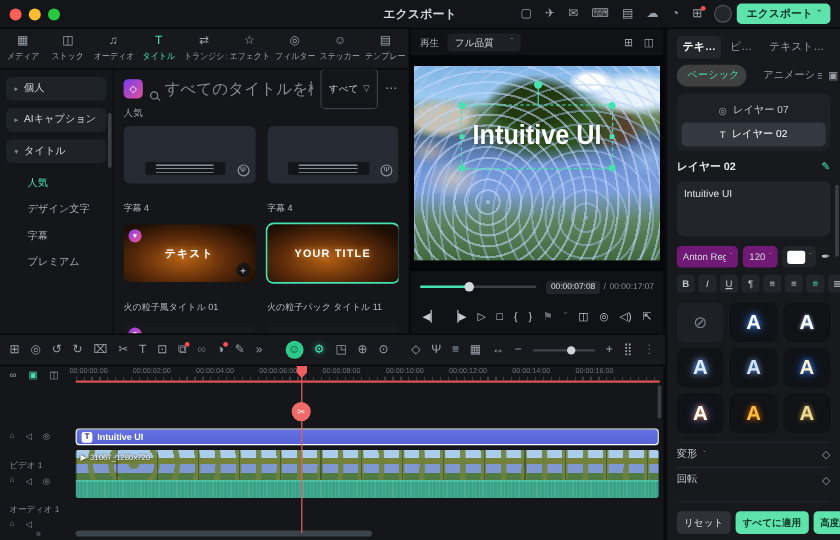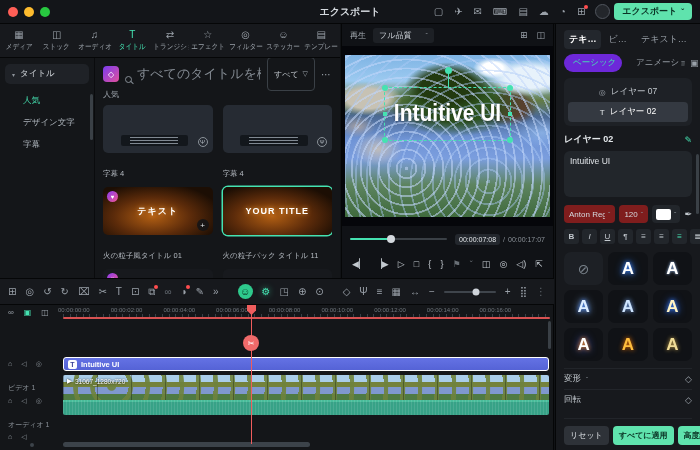--- a/index.html
+++ b/index.html
@@ -101,32 +101,32 @@
   .tr-icon{cursor:pointer;line-height:1}
   .tr-icon.dim{color:#696f76}
 
   
   .right{position:absolute;left:555px;top:24px;width:145px;height:426px;background:#17191d;border-left:1px solid #050607;padding:6px 8px;overflow:hidden}
   .itabs{display:flex;gap:2px;margin-bottom:5px}
   .itab{font-size:9px;color:#9aa1a9;padding:3px 5px;border-radius:4px;white-space:nowrap;overflow:hidden;text-overflow:ellipsis;max-width:56px;cursor:pointer}
   .itab.active{background:#23272d;color:#fff;font-weight:bold}
   .isubtabs{display:flex;align-items:center;gap:5px;margin-bottom:6px}
   .isubtab{font-size:8.5px;color:#9aa1a9;padding:3px 9px;border-radius:9px;white-space:nowrap;overflow:hidden;max-width:58px;cursor:pointer}
-  .isubtab.active{background:#6d28d9;color:var(--accent,#45e2b1)}
+  .isubtab.active{background:#404040;color:var(--accent,#45e2b1)}
   .save-icon{margin-left:auto;font-size:9px;color:#9aa1a9;cursor:pointer}
   .layers{background:#1e2126;border-radius:6px;padding:4px;margin-bottom:7px}
   .layer{display:flex;align-items:center;justify-content:center;gap:5px;height:20px;font-size:8.5px;color:#c3c9cf;border-radius:4px;cursor:pointer}
   .layer.active{background:#343941;color:#fff}
   .layer .lg{font-size:8px;color:#9aa1a9}
   .layer.active .lg{color:#e3e7ea}
   .layer-head{display:flex;align-items:center;margin:2px 0 5px;font-size:9px;color:#e3e7ea;font-weight:bold}
   .edit-pen{margin-left:auto;color:var(--accent,#45e2b1);font-size:9px;cursor:pointer}
   .text-area{background:#22262b;border-radius:6px;height:46px;padding:5px 6px;font-size:8.5px;color:#dfe3e7;margin-bottom:8px;cursor:text}
   .font-row{display:flex;gap:4px;align-items:center;margin-bottom:6px}
-  .drop{display:flex;align-items:center;justify-content:space-between;background:#7f1d1d;border-radius:4px;height:18px;padding:0 5px;font-size:8px;color:#d4d9de;cursor:pointer}
+  .drop{display:flex;align-items:center;justify-content:space-between;background:#701a75;border-radius:4px;height:18px;padding:0 5px;font-size:8px;color:#d4d9de;cursor:pointer}
   .drop .chev{font-size:7px;color:#8b9299;margin-left:3px}
   .drop.font{flex:1;min-width:0}
   .drop.font .dv{white-space:nowrap;overflow:hidden}
   .swatch-box{display:flex;align-items:center;gap:3px;background:#22262b;border-radius:4px;height:18px;padding:0 4px;cursor:pointer}
   .swatch{width:15px;height:11px;background:#fff;border-radius:2px}
   .swatch-box .chev{font-size:7px;color:#8b9299}
   .eyedrop{font-size:9px;color:#c3c9cf;cursor:pointer}
   .fmt-row{display:flex;gap:3px;margin-bottom:8px}
   .fmt{width:15px;height:15px;background:#22262b;border-radius:3px;display:flex;align-items:center;justify-content:center;font-size:8px;color:#c3c9cf;cursor:pointer;flex:none}
   .fmt.active{color:var(--accent,#45e2b1)}
@@ -250,35 +250,46 @@
         </div>
         <div class="mtab">
           <span class="g">▤</span>
           <span class="l">テンプレート</span>
         </div>
       </div>
     <div class="left-body">
       <div class="sidebar">
         <div>
 
+        <div class="sgroup">
+              <span class="arrow">▸</span>
+              <span>個人</span>
+            </div>
+            <div class="sgroup">
+              <span class="arrow">▸</span>
+              <span>AIキャプション</span>
+            </div>
             <div class="sgroup">
               <span class="arrow">▾</span>
               <span>タイトル</span>
             </div>
           </div>
         <div>
 
         <div class="sitem active">
               <span>人気</span>
             </div>
             <div class="sitem">
               <span>デザイン文字</span>
             </div>
             <div class="sitem">
               <span>字幕</span>
+            </div>
+            <div class="sitem">
+              <span>プレミアム</span>
             </div>
           </div>
         <div class="sb-scroll"></div>
       </div>
       <div class="library">
         <div class="lib-head">
           <span class="lib-logo">◇</span>
           <div class="search">
             <span class="mag"></span>
             <span class="ph">すべてのタイトルを検索</span>

